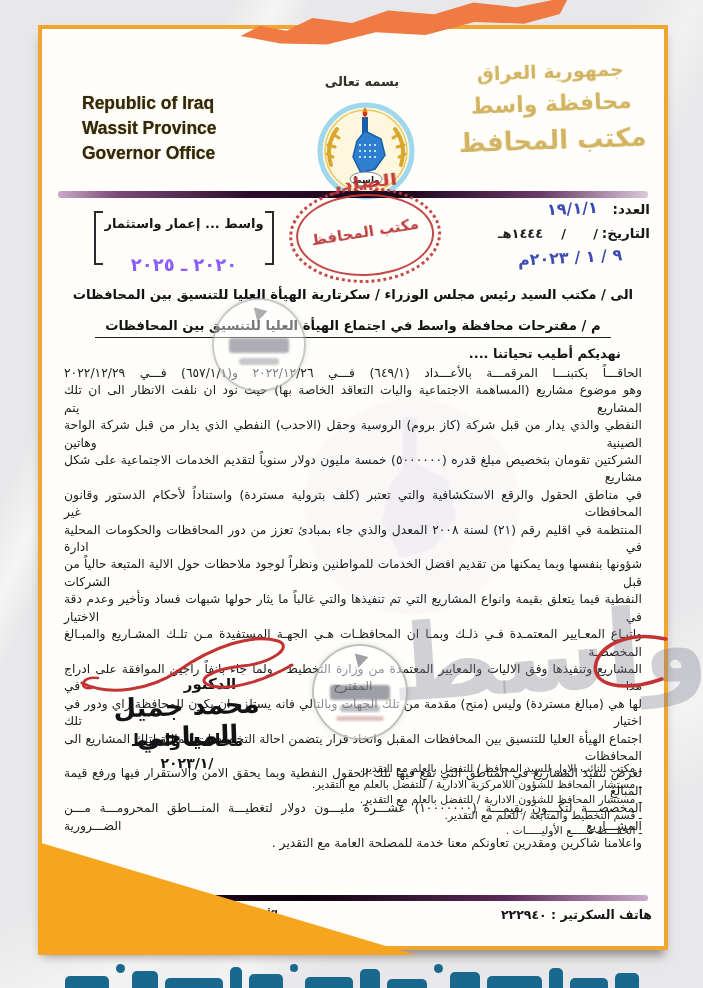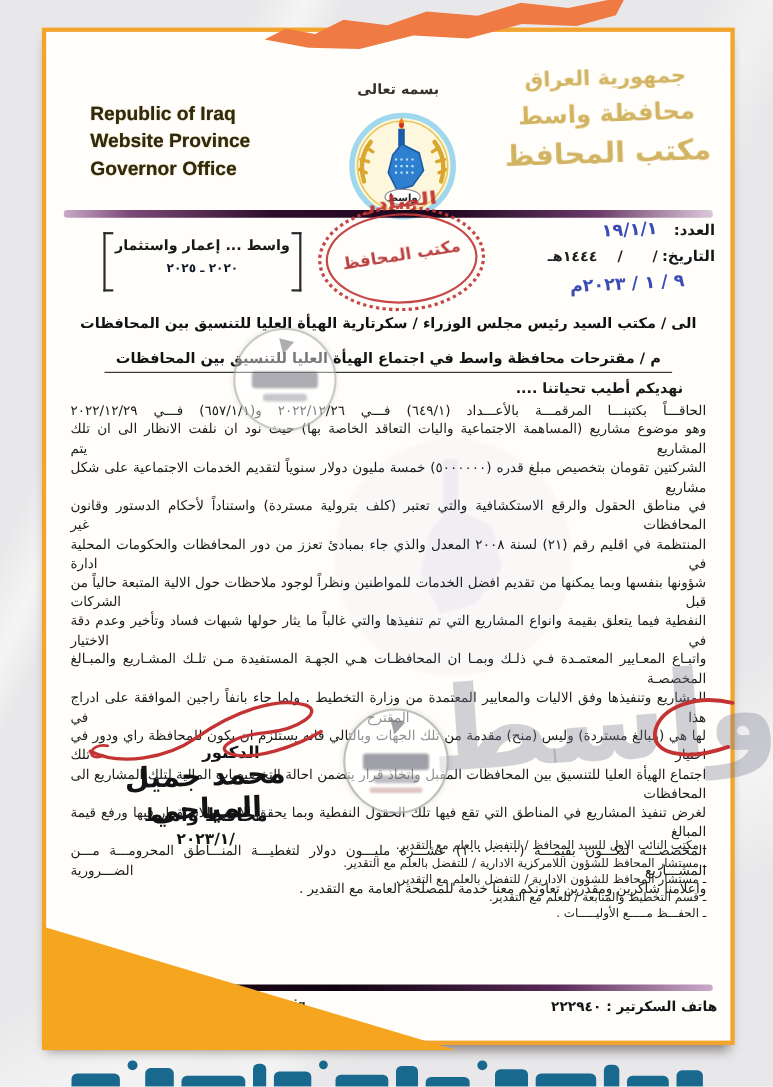--- a/index.html
+++ b/index.html
@@ -59,21 +59,21 @@
   .hand{transform:rotate(-3deg);display:inline-block;}
   .greg{margin-right:28px;}
 
   
   .slogan{left:52px;top:182px;width:180px;height:54px;display:flex;align-items:stretch;direction:rtl;}
   .bracket{width:7px;flex:none;}
   .bracket-r{border-right:2px solid #2a2a2e;border-top:2px solid #2a2a2e;border-bottom:2px solid #2a2a2e;}
   .bracket-l{border-left:2px solid #2a2a2e;border-top:2px solid #2a2a2e;border-bottom:2px solid #2a2a2e;}
   .slogan-in{flex:1;text-align:center;padding-top:5px;}
   .slogan-1{font-weight:bold;font-size:13px;color:#17171a;}
-  .slogan-2{font-weight:bold;font-size:11px;color:#0f172a;margin-top:6px;}
+  .slogan-2{font-weight:bold;font-size:18px;color:#8b5cf6;margin-top:23px;}
 
   .addressee{top:258px;left:18px;right:18px;text-align:center;direction:rtl;
     font-weight:bold;font-size:13.2px;color:#121215;}
   .subject-wrap{top:286px;left:18px;right:18px;text-align:center;direction:rtl;}
   .subject{display:inline-block;font-weight:bold;font-size:13.2px;color:#121215;
     border-bottom:1.6px solid #222;padding:0 10px 4px;}
   .greeting{top:317px;right:43px;direction:rtl;font-weight:bold;font-size:13px;color:#17171a;}
 
   
   .body{top:336px;left:22px;right:22px;direction:rtl;}
@@ -139,21 +139,21 @@
 <body>
 
 <div class="canvas">
 
   <div class="sheet">
 
     <div class="abs bismillah">بسمه تعالى</div>
 
     <div class="abs letterhead-en">
       <div>Republic of Iraq</div>
-      <div>Website Province</div>
+      <div>Wassit Province</div>
       <div>Governor Office</div>
     </div>
 
     <div class="abs emblem">
       <svg width="102" height="108" viewBox="0 0 102 108">
         <circle cx="51" cy="56" r="46" fill="#fdf7dd" stroke="#9fd8ec" stroke-width="5"></circle>
         <circle cx="51" cy="56" r="41" fill="none" stroke="#e8c860" stroke-width="1.5"></circle>
         <path d="M16 70 Q10 50 22 34" fill="none" stroke="#d9a62e" stroke-width="4" stroke-linecap="round"></path>
         <path d="M86 70 Q92 50 80 34" fill="none" stroke="#d9a62e" stroke-width="4" stroke-linecap="round"></path>
         <path d="M18 62 l-6 -3 M20 52 l-7 -2 M24 43 l-6 -4 M84 62 l6 -3 M82 52 l7 -2 M78 43 l6 -4" stroke="#d9a62e" stroke-width="3" stroke-linecap="round"></path>
@@ -215,20 +215,21 @@
       <svg width="240" height="256" viewBox="0 0 102 108">
         <circle cx="51" cy="56" r="46" fill="#b9a8d8" opacity=".5"></circle>
         <rect x="47" y="18" width="6" height="22" fill="#8a78b8"></rect>
         <path d="M50 36 L66 44 L70 60 L60 74 L46 78 L38 62 L42 46 Z" fill="#9888c8"></path>
       </svg>
     </div>
 
     <div class="abs body">
         <div class="body-line">الحاقـــاً بكتبنـــا المرقمـــة بالأعـــداد (٦٤٩/١) فـــي ٢٠٢٢/١٢/٢٦ و(٦٥٧/١/١) فـــي ٢٠٢٢/١٢/٢٩</div>
         <div class="body-line">وهو موضوع مشاريع (المساهمة الاجتماعية واليات التعاقد الخاصة بها) حيث نود ان نلفت الانظار الى ان تلك المشاريع يتم</div>
+        <div class="body-line">النفطي والذي يدار من قبل شركة (كاز بروم) الروسية وحقل (الاحدب) النفطي الذي يدار من قبل شركة الواحة الصينية وهاتين</div>
         <div class="body-line">الشركتين تقومان بتخصيص مبلغ قدره (٥٠٠٠٠٠٠) خمسة مليون دولار سنوياً لتقديم الخدمات الاجتماعية على شكل مشاريع</div>
         <div class="body-line">في مناطق الحقول والرقع الاستكشافية والتي تعتبر (كلف بترولية مستردة) واستناداً لأحكام الدستور وقانون المحافظات غير</div>
         <div class="body-line">المنتظمة في اقليم رقم (٢١) لسنة ٢٠٠٨ المعدل والذي جاء بمبادئ تعزز من دور المحافظات والحكومات المحلية في ادارة</div>
         <div class="body-line">شؤونها بنفسها وبما يمكنها من تقديم افضل الخدمات للمواطنين ونظراً لوجود ملاحظات حول الالية المتبعة حالياً من قبل الشركات</div>
         <div class="body-line">النفطية فيما يتعلق بقيمة وانواع المشاريع التي تم تنفيذها والتي غالباً ما يثار حولها شبهات فساد وتأخير وعدم دقة في الاختيار</div>
         <div class="body-line">واتبـاع المعـايير المعتمـدة فـي ذلـك وبمـا ان المحافظـات هـي الجهـة المستفيدة مـن تلـك المشـاريع والمبـالغ المخصصـة</div>
         <div class="body-line">المشاريع وتنفيذها وفق الاليات والمعايير المعتمدة من وزارة التخطيط . ولما جاء بانفاً راجين الموافقة على ادراج هذا المقترح في</div>
         <div class="body-line">لها هي (مبالغ مستردة) وليس (منح) مقدمة من تلك الجهات وبالتالي فانه يستلزم ان يكون للمحافظة راي ودور في اختيار تلك</div>
         <div class="body-line">اجتماع الهيأة العليا للتنسيق بين المحافظات المقبل واتخاذ قرار يتضمن احالة التخصيصات المالية لتلك المشاريع الى المحافظات</div>
         <div class="body-line">لغرض تنفيذ المشاريع في المناطق التي تقع فيها تلك الحقول النفطية وبما يحقق الامن والاستقرار فيها ورفع قيمة المبالغ</div>

